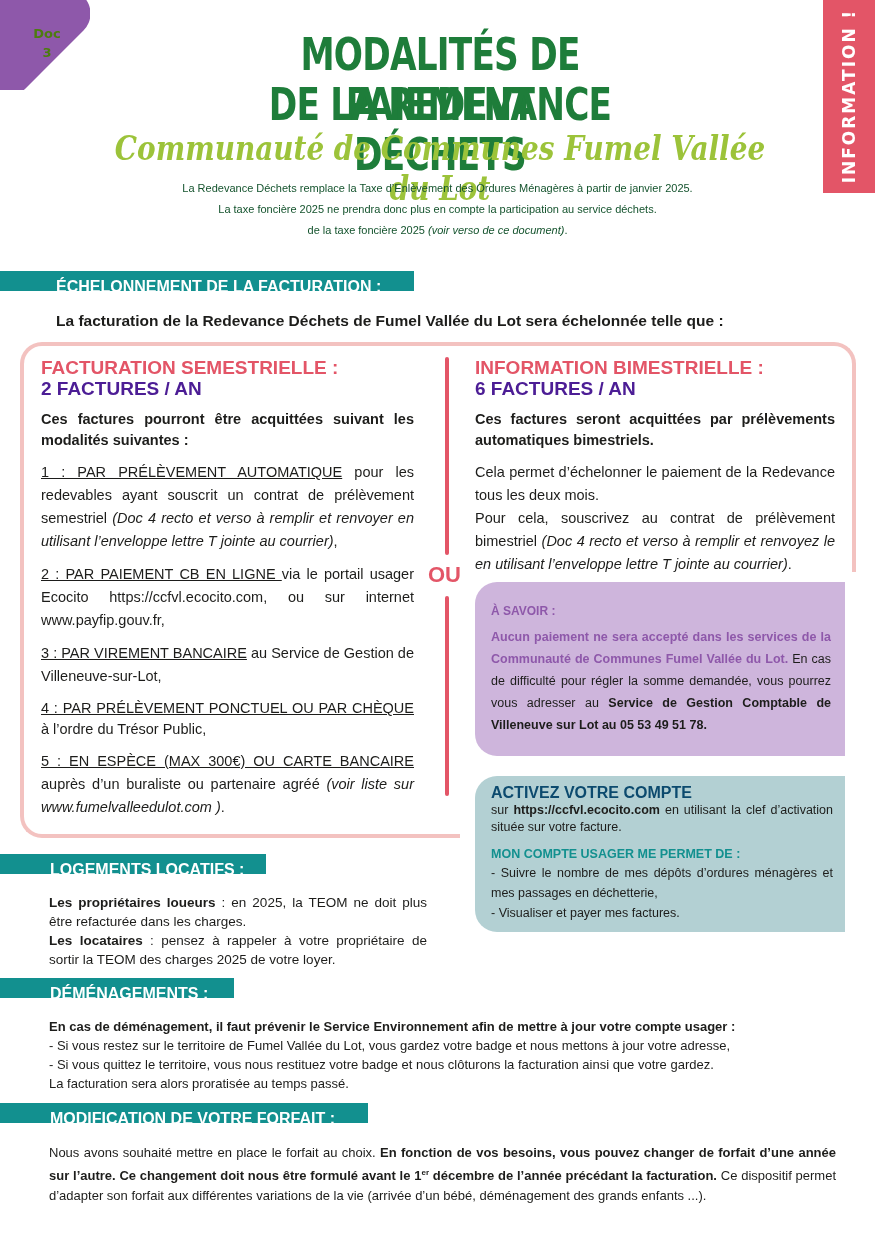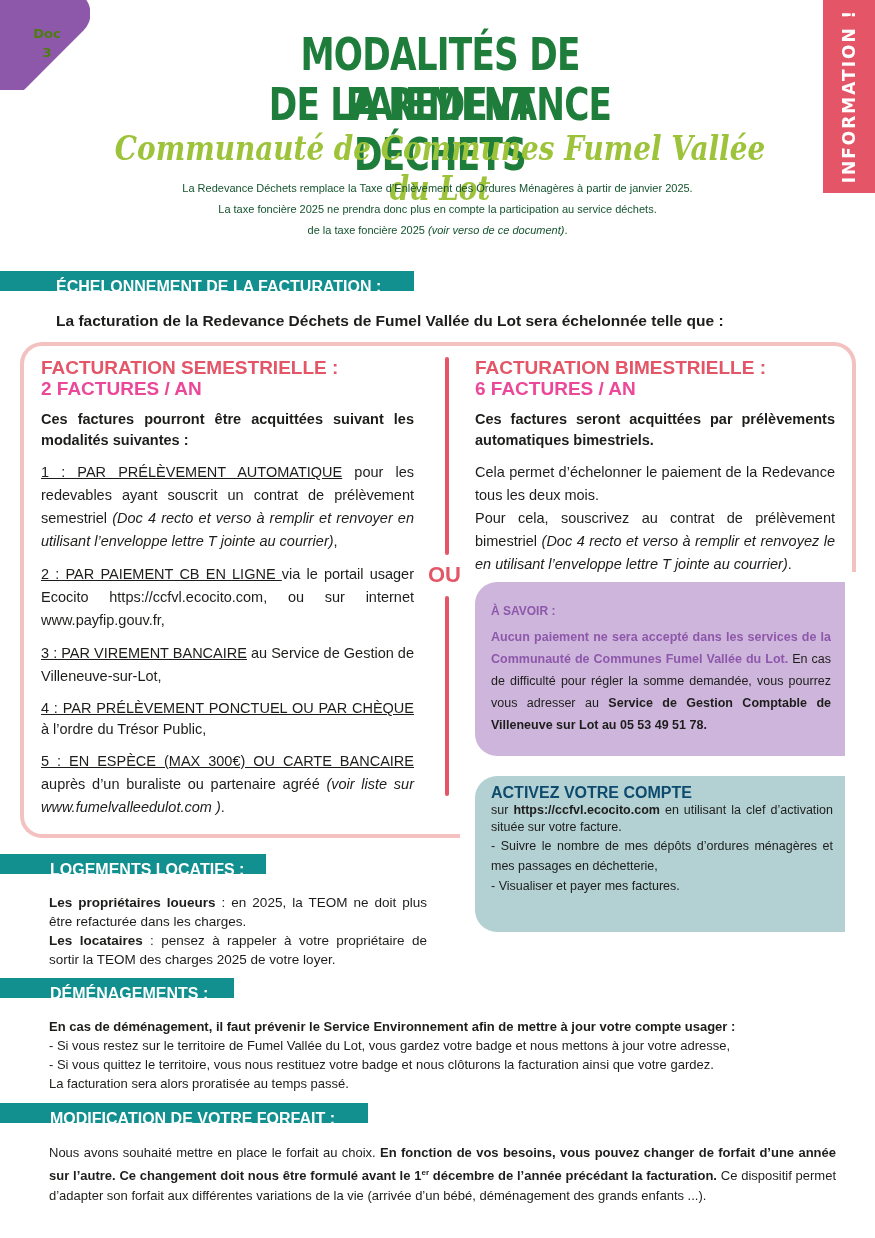--- a/index.html
+++ b/index.html
@@ -71,21 +71,21 @@
     border-left: 4px solid #f3c2c0; border-bottom: 4px solid #f3c2c0; border-radius: 0 0 0 22px; box-sizing: border-box;
   }
   .ou-line { position: absolute; left: 445px; width: 4px; background: #e35567; border-radius: 2px; }
   .ou {
     position: absolute; left: 428px; top: 562px; color: #e35567; font-weight: bold; font-size: 22px;
   }
 
   .col { position: absolute; font-size: 14.5px; line-height: 23px; color: #1d1d1b; }
   .col p { margin: 0 0 10px 0; text-align: justify; }
   .col .h-red { color: #e35567; font-weight: bold; font-size: 19px; line-height: 21px; }
-  .col .h-teal { color: #ec4899; font-weight: bold; font-size: 19px; line-height: 21px; margin-bottom: 10px; }
+  .col .h-teal { color: #4c1d95; font-weight: bold; font-size: 19px; line-height: 21px; margin-bottom: 10px; }
   .col .bold { font-weight: bold; line-height: 21px; }
   u { text-decoration: underline; }
   i { font-style: italic; }
 
   .purple-box {
     position: absolute; left: 475px; top: 582px; width: 370px; height: 174px;
     background: #ceb5dc; border-radius: 22px 0 0 22px; box-sizing: border-box;
     padding: 18px 14px 0 16px; font-size: 12.5px; line-height: 22px;
   }
   .purple-box .h { color: #8e58aa; font-weight: bold; font-size: 12px; margin-bottom: 4px; }
@@ -144,35 +144,36 @@
   <div class="h-teal">2 FACTURES / AN</div>
   <p class="bold">Ces factures pourront être acquittées suivant les modalités suivantes :</p>
   <p><u>1 : PAR PRÉLÈVEMENT AUTOMATIQUE</u><span> pour les redevables ayant souscrit un contrat de prélèvement semestriel </span><i>(Doc 4 recto et verso à remplir et renvoyer en utilisant l’enveloppe lettre T jointe au courrier)</i><span>,</span></p>
   <p><u>2 : PAR PAIEMENT CB EN LIGNE </u><span>via le portail usager Ecocito https://ccfvl.ecocito.com, ou sur internet www.payfip.gouv.fr,</span></p>
   <p><u>3 : PAR VIREMENT BANCAIRE</u><span> au Service de Gestion de Villeneuve-sur-Lot,</span></p>
   <p style="line-height:21px;"><u>4 : PAR PRÉLÈVEMENT PONCTUEL OU PAR CHÈQUE</u><span> à l’ordre du Trésor Public,</span></p>
   <p><u>5 : EN ESPÈCE (MAX 300€) OU CARTE BANCAIRE</u><span> auprès d’un buraliste ou partenaire agréé </span><i>(voir liste sur www.fumelvalleedulot.com )</i><span>.</span></p>
 </div>
 
 <div class="col" style="left:475px; top:357px; width:360px;">
-  <div class="h-red">FACTURATION BIMESTRIELLE :</div>
+  <div class="h-red">INFORMATION BIMESTRIELLE :</div>
   <div class="h-teal">6 FACTURES / AN</div>
   <p class="bold">Ces factures seront acquittées par prélèvements automatiques bimestriels.</p>
   <p style="margin-bottom:0;">Cela permet d’échelonner le paiement de la Redevance tous les deux mois.</p>
   <p><span>Pour cela, souscrivez au contrat de prélèvement bimestriel </span><i>(Doc 4 recto et verso à remplir et renvoyez le en utilisant l’enveloppe lettre T jointe au courrier)</i><span>.</span></p>
 </div>
 
 <div class="purple-box">
   <div class="h">À SAVOIR :</div>
   <p><span class="purple">Aucun paiement ne sera accepté dans les services de la Communauté de Communes Fumel Vallée du Lot.</span><span> En cas de difficulté pour régler la somme demandée, vous pourrez vous adresser au </span><b>Service de Gestion Comptable de Villeneuve sur Lot  au 05 53 49 51 78.</b></p>
 </div>
 
 <div class="teal-box">
   <div class="h1">ACTIVEZ VOTRE COMPTE</div>
   <p><span>sur </span><b>https://ccfvl.ecocito.com</b><span> en utilisant la clef d’activation située sur votre facture.</span></p>
+  <div class="h2">MON COMPTE USAGER ME PERMET DE :</div>
   <p style="line-height:20px;">- Suivre le nombre de mes dépôts d’ordures ménagères et mes passages en déchetterie,</p>
   <p style="line-height:20px;">- Visualiser et payer mes factures.</p>
 </div>
 
 <div class="banner" style="top:854px; width:266px;">LOGEMENTS LOCATIFS  :</div>
 <div class="text-block" style="left:49px; top:893px; width:378px; font-size:13.5px;">
   <p style="text-align:justify;"><b>Les propriétaires loueurs</b><span> : en 2025, la TEOM ne doit plus être refacturée dans les charges.</span></p>
   <p style="text-align:justify;"><b>Les locataires</b><span> : pensez à rappeler à votre propriétaire de sortir la TEOM des charges 2025 de votre loyer.</span></p>
 </div>
 

